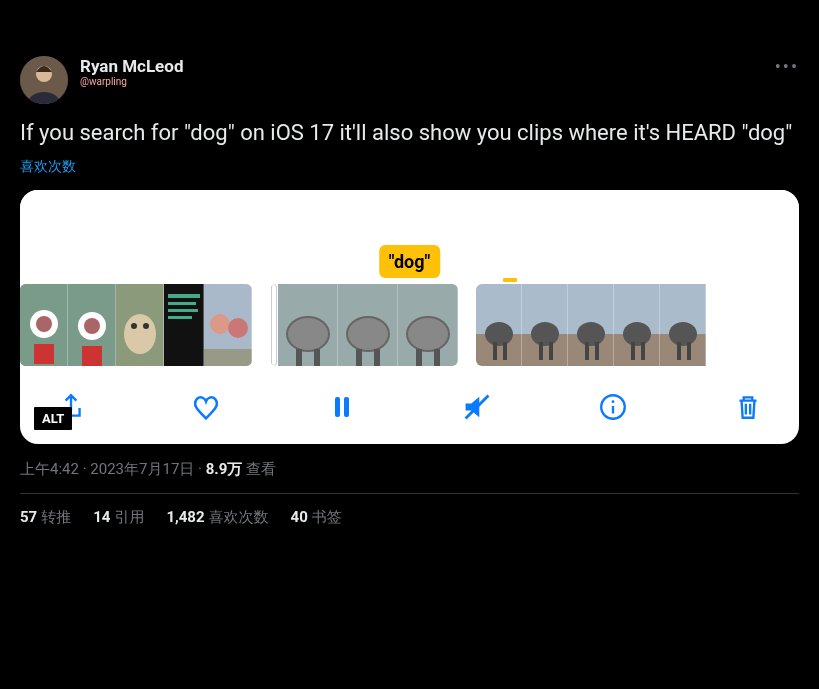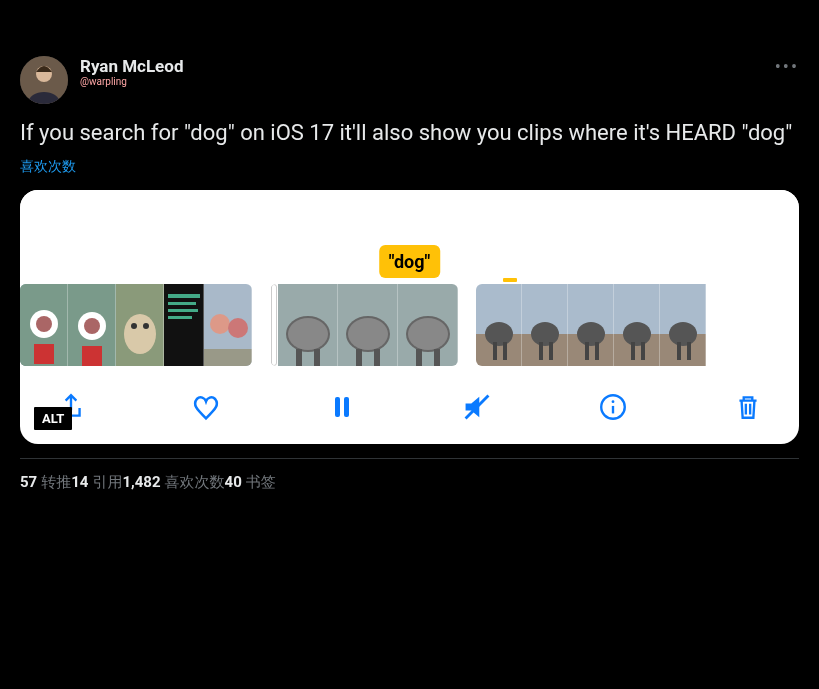--- a/index.html
+++ b/index.html
@@ -154,20 +154,21 @@
     color: #71767b;
   }
   .meta-row .views-num { color: #e7e9ea; font-weight: 700; }
   .divider {
     border: none;
     border-top: 1px solid #2f3336;
     margin: 14px 0;
   }
   .stats {
     display: flex;
+    gap: 22px;
     font-size: 15px;
     color: #71767b;
   }
   .stats .num { color: #e7e9ea; font-weight: 700; margin-right: 4px; }
   .stat-item { cursor: pointer; }
 </style>
 </head>
 <body>
 
 <div class="tweet">
@@ -329,20 +330,23 @@
       <div class="ctrl-btn">
         <svg viewBox="0 0 28 28" width="30" height="30">
             <path d="M6 8 h16 M10 8 V5 h8 v3 M8 8 l1 16 h10 l1 -16 M12 11 v10 M16 11 v10"></path>
           </svg>
       </div>
     </div>
 
     <div class="alt-badge">ALT</div>
   </div>
 
+  <div class="meta-row">
+    <span>上午4:42</span><span> · </span><span>2023年7月17日</span><span> · </span><span class="views-num">8.9万</span><span> 查看</span>
+  </div>
 
   <hr class="divider">
 
   <div class="stats">
     <span class="stat-item"><span class="num">57</span><span>转推</span></span>
     <span class="stat-item"><span class="num">14</span><span>引用</span></span>
     <span class="stat-item"><span class="num">1,482</span><span>喜欢次数</span></span>
     <span class="stat-item"><span class="num">40</span><span>书签</span></span>
   </div>
 

